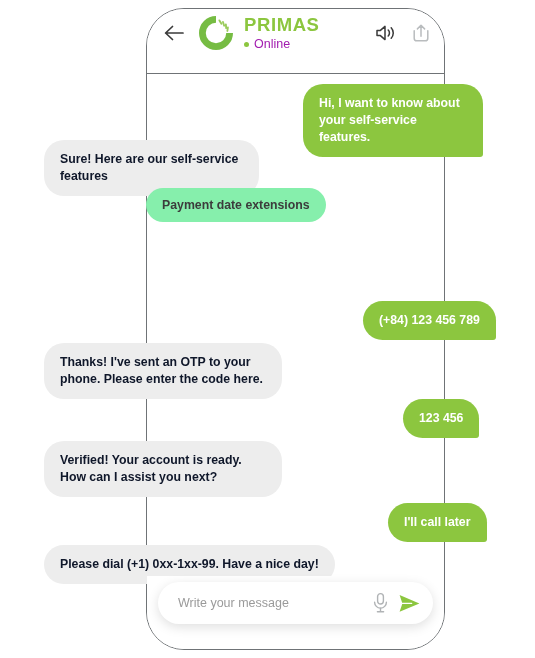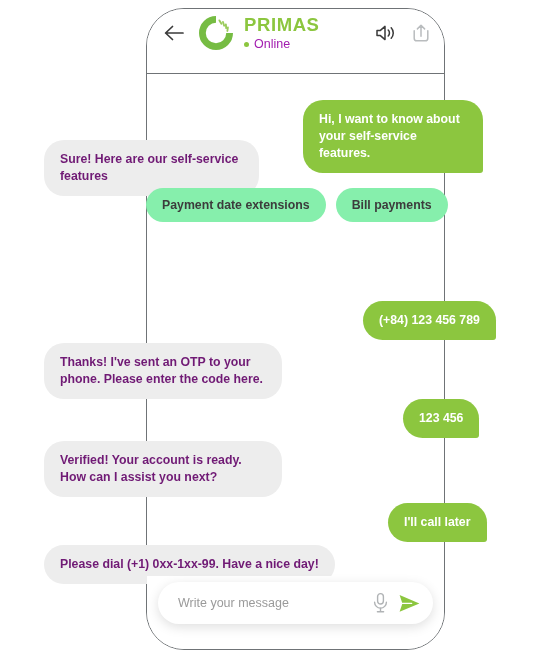--- a/index.html
+++ b/index.html
@@ -150,21 +150,21 @@
   .row { position: absolute; display: flex; }
 
   .bubble {
     font-size: 12.3px;
     line-height: 17px;
     padding: 11px 16px;
     box-sizing: border-box;
   }
   .bot {
     background: #ededed;
-    color: #701a75;
+    color: #0f172a;
     font-weight: bold;
     border-radius: 20px;
     border-bottom-left-radius: 20px;
   }
   .user {
     background: #8CC63F;
     color: #ffffff;
     font-weight: bold;
     border-radius: 20px;
     border-bottom-right-radius: 3px;
@@ -182,31 +182,30 @@
 </style>
 </head>
 <body>
 
 <div id="screen">
 
   <div class="phone-frame"></div>
 
   <div class="chat">
 
-    <div class="row" style="left:303px; top:26px;border-radius:6px;">
+    <div class="row" style="left:303px; top:10px;border-radius:6px;">
       <div class="bubble user" style="width:180px;">Hi, I want to know about your self-service features.</div>
     </div>
 
     <div class="row" style="left:44px; top:66px;">
       <div class="bubble bot" style="width:215px;">Sure! Here are our self-service features</div>
     </div>
 
     <div class="row" style="left:146px; top:114px; gap:10px;">
       <div class="chip">Payment date extensions</div>
-      <div class="chip">Bill payments</div>
     </div>
 
 
     <div class="row" style="left:363px; top:227px;">
       <div class="bubble user" style="white-space:nowrap;">(+84) 123 456 789</div>
     </div>
 
     <div class="row" style="left:44px; top:269px;">
       <div class="bubble bot" style="width:238px;">Thanks! I've sent an OTP to your phone. Please enter the code here.</div>
     </div>

